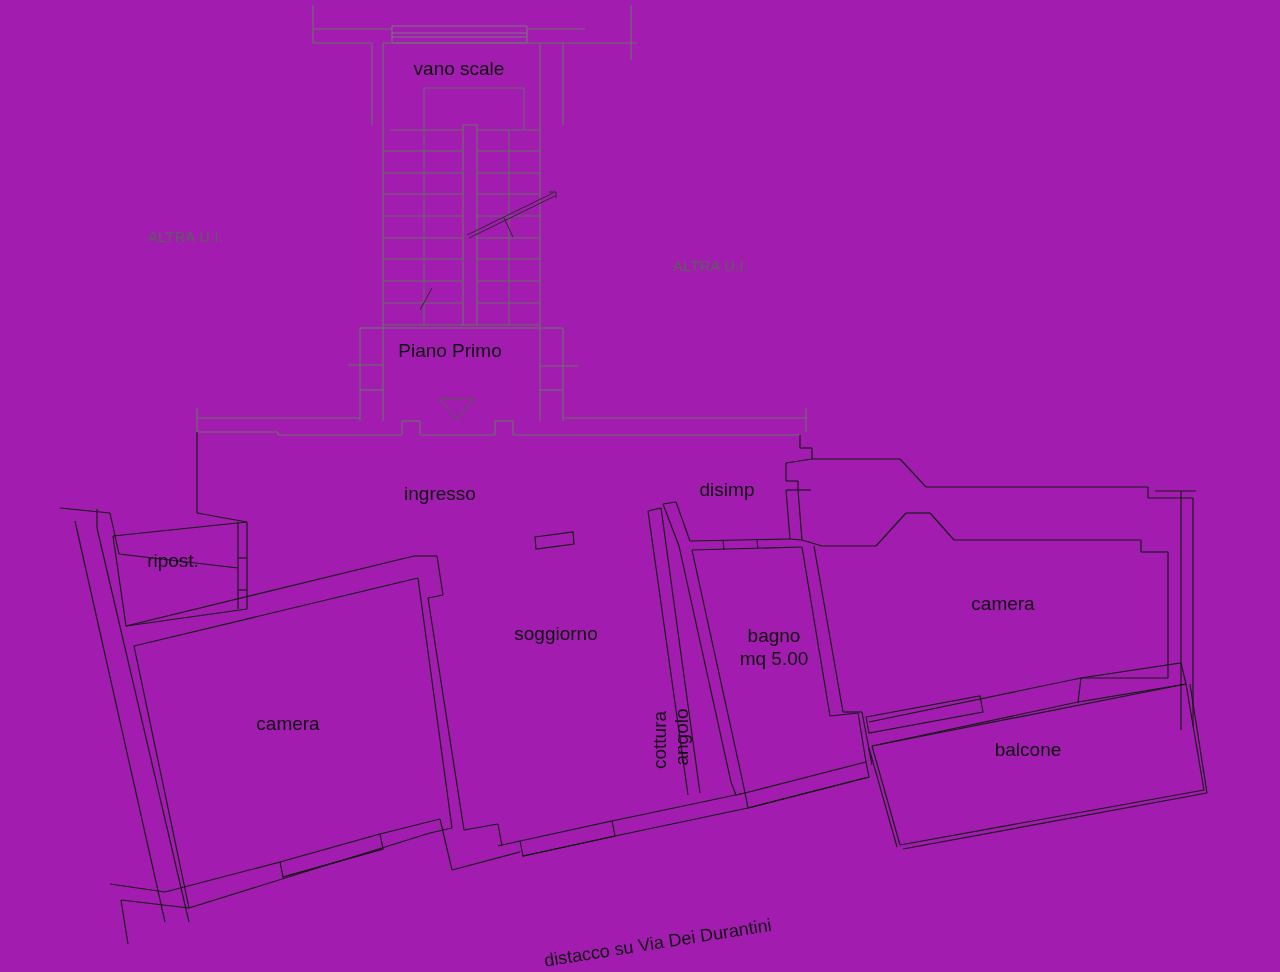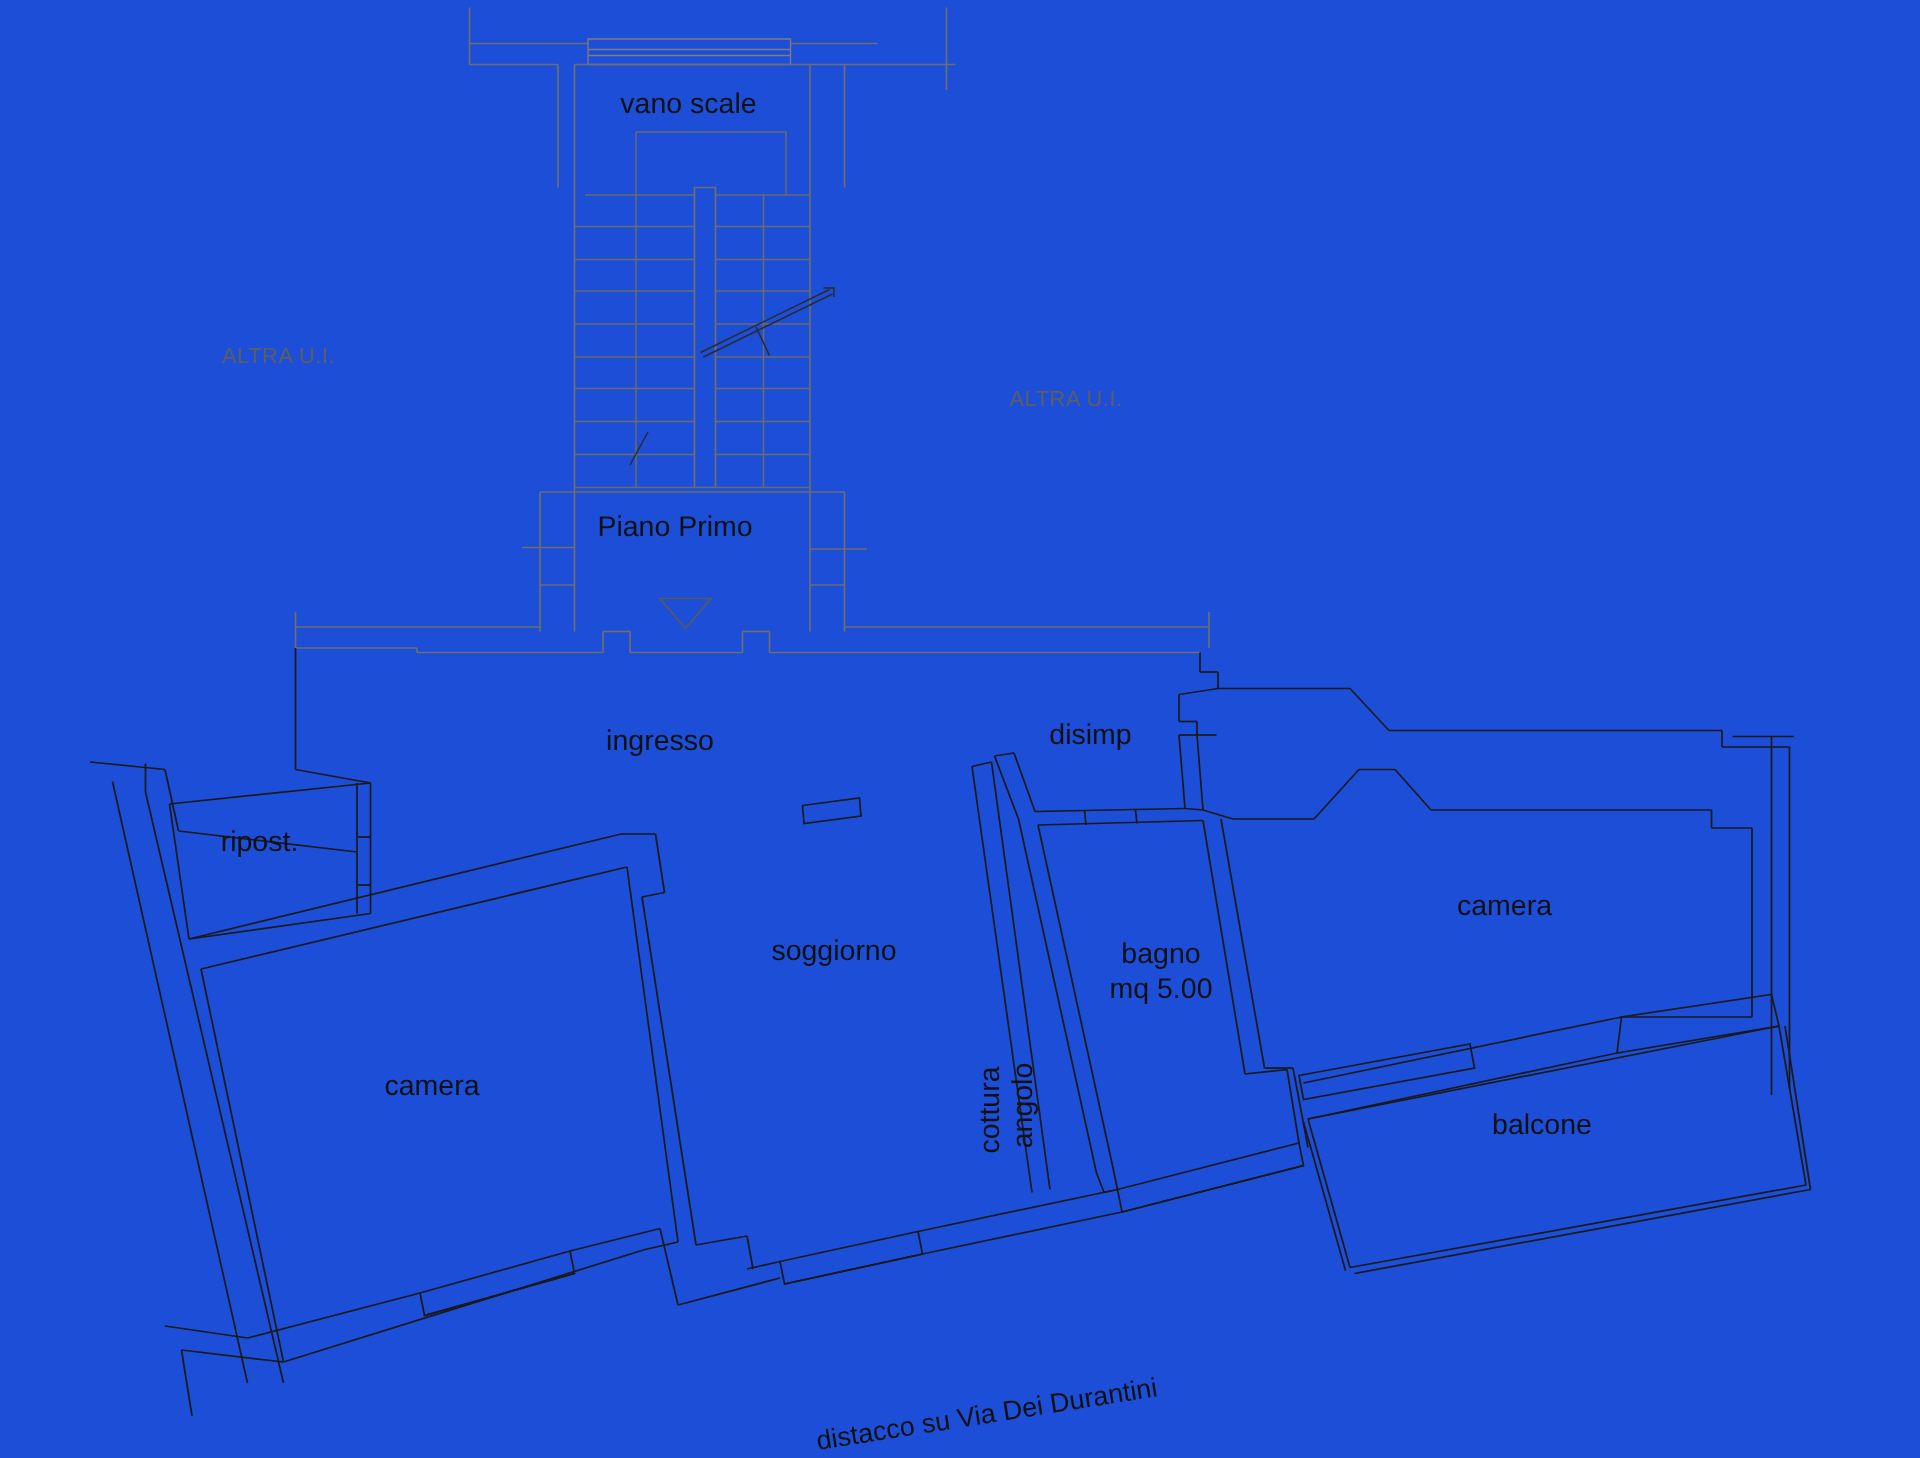--- a/index.html
+++ b/index.html
@@ -8,21 +8,21 @@
     padding: 0;
     background: #ffffff;
   }
   body {
     font-family: "Liberation Sans", sans-serif;
   }
   #plan-root {
     position: relative;
     width: 1280px;
     height: 972px;
-    background: #1d4ed8;
+    background: #a21caf;
     overflow: hidden;
   }
   #plan-svg {
     position: absolute;
     top: 0;
     left: 0;
     width: 1280px;
     height: 972px;
     display: block;
   }

